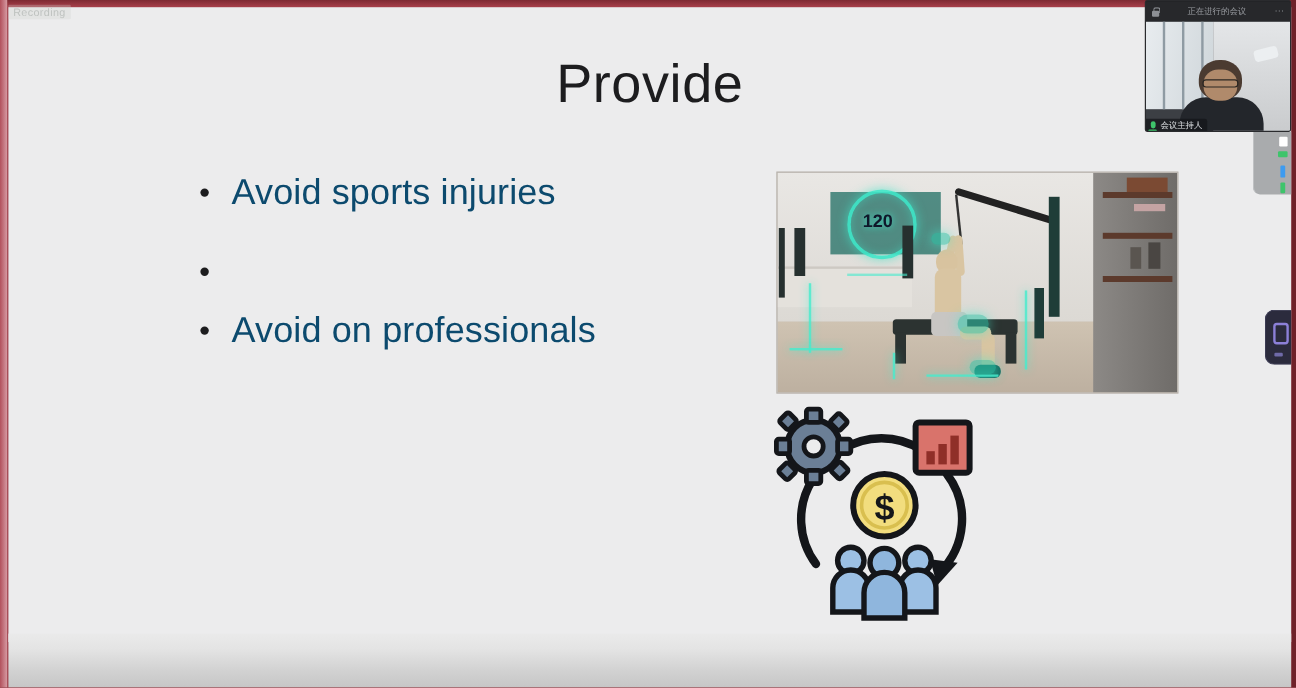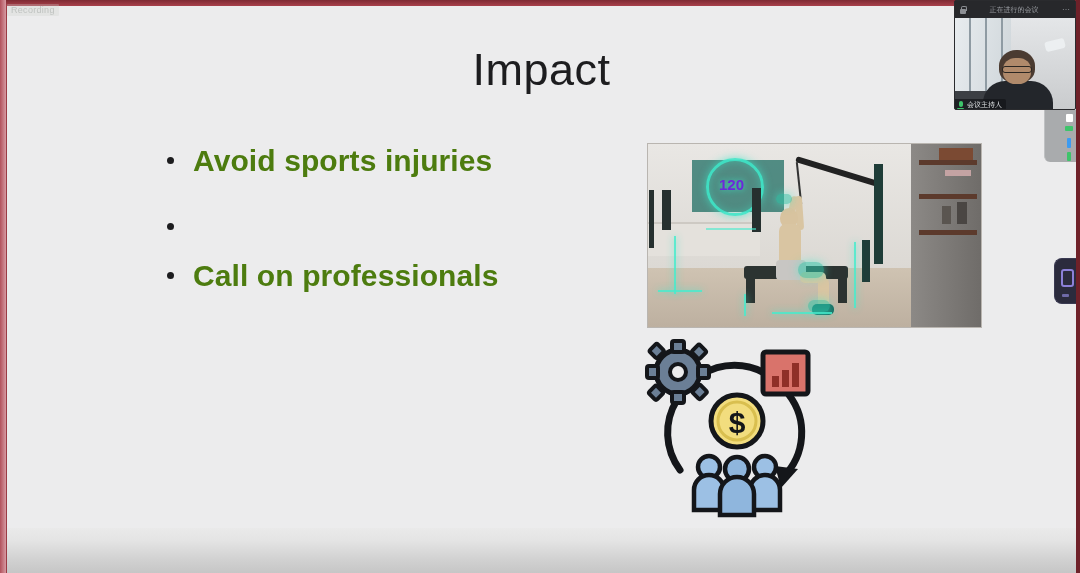--- a/index.html
+++ b/index.html
@@ -57,22 +57,22 @@
   }
   .bullet-row {
     display:flex; align-items:flex-start;
     margin-bottom:26px;
   }
   .bullet-dot {
     flex:0 0 auto; width:7px; height:7px; border-radius:50%;
     background:#1c1c1e; margin:16px 19px 0 0;
   }
   .bullet-text {
-    font-size:30px; line-height:1.32; font-weight:700;
-    color:#4d7c0f; letter-spacing:.1px;
+    font-size:30px; line-height:1.32; font-weight:400;
+    color:#0c4a6e; letter-spacing:.1px;
     white-space:pre-line;
   }
   .bullet-row.indented .bullet-text { padding-left:7px; }
 
   
   #photo {
     position:absolute; left:640px; top:137px; width:335px; height:185px;
     background:#cfcac4;
     border:1px solid #b9b5b0;
     overflow:hidden;
@@ -83,21 +83,21 @@
   .ph-floor { position:absolute; left:0; bottom:0; width:100%; height:32%;
               background:linear-gradient(180deg,#cfc3b2,#bdb0a0); }
   
   .ph-tv    { position:absolute; left:44px; top:16px; width:92px; height:52px;
               background:#1f6e63; opacity:.75; }
   
   .ph-ring  { position:absolute; left:58px; top:14px; width:58px; height:58px;
               border:3px solid rgba(62,230,200,.9); border-radius:50%;
               box-shadow:0 0 9px rgba(62,230,200,.7), inset 0 0 8px rgba(62,230,200,.4); }
   .ph-num   { position:absolute; left:58px; top:32px; width:51px; text-align:center;
-              font-size:15px; font-weight:700; color:#6d28d9;
+              font-size:15px; font-weight:700; color:#0f172a;
               text-shadow:0 0 6px rgba(62,230,200,.95); }
   
   .ph-col   { position:absolute; background:#26302f; }
   
   .ph-counter { position:absolute; left:0; top:78px; width:112px; height:34px;
                 background:#e4e1dc; border-top:2px solid #cdc9c3; }
   
   .ph-rwall { position:absolute; right:0; top:0; width:70px; height:100%;
               background:linear-gradient(90deg,#8c8986,#6f6c69); }
   .ph-shelf { position:absolute; background:#5c3a2c; }
@@ -230,36 +230,36 @@
 <body>
 
 <div id="share-frame">
 
   <div id="frame-top"></div>
   <div id="frame-left"></div>
   <div id="frame-right"></div>
 
   <div id="slide">
 
-    <div id="slide-title">Impact</div>
+    <div id="slide-title">Provide</div>
 
     <div id="bullets">
 
       <div class="bullet-row">
         <span class="bullet-dot"></span>
         <span class="bullet-text">Avoid sports injuries</span>
       </div>
 
       <div class="bullet-row indented">
         <span class="bullet-dot"></span>
       </div>
 
       <div class="bullet-row">
         <span class="bullet-dot"></span>
-        <span class="bullet-text">Call on professionals</span>
+        <span class="bullet-text">Avoid on professionals</span>
       </div>
 
 
     </div>
 
     <div id="photo">
       <div class="ph-wall"></div>
       <div class="ph-floor"></div>
 
       <div class="ph-tv"></div>

